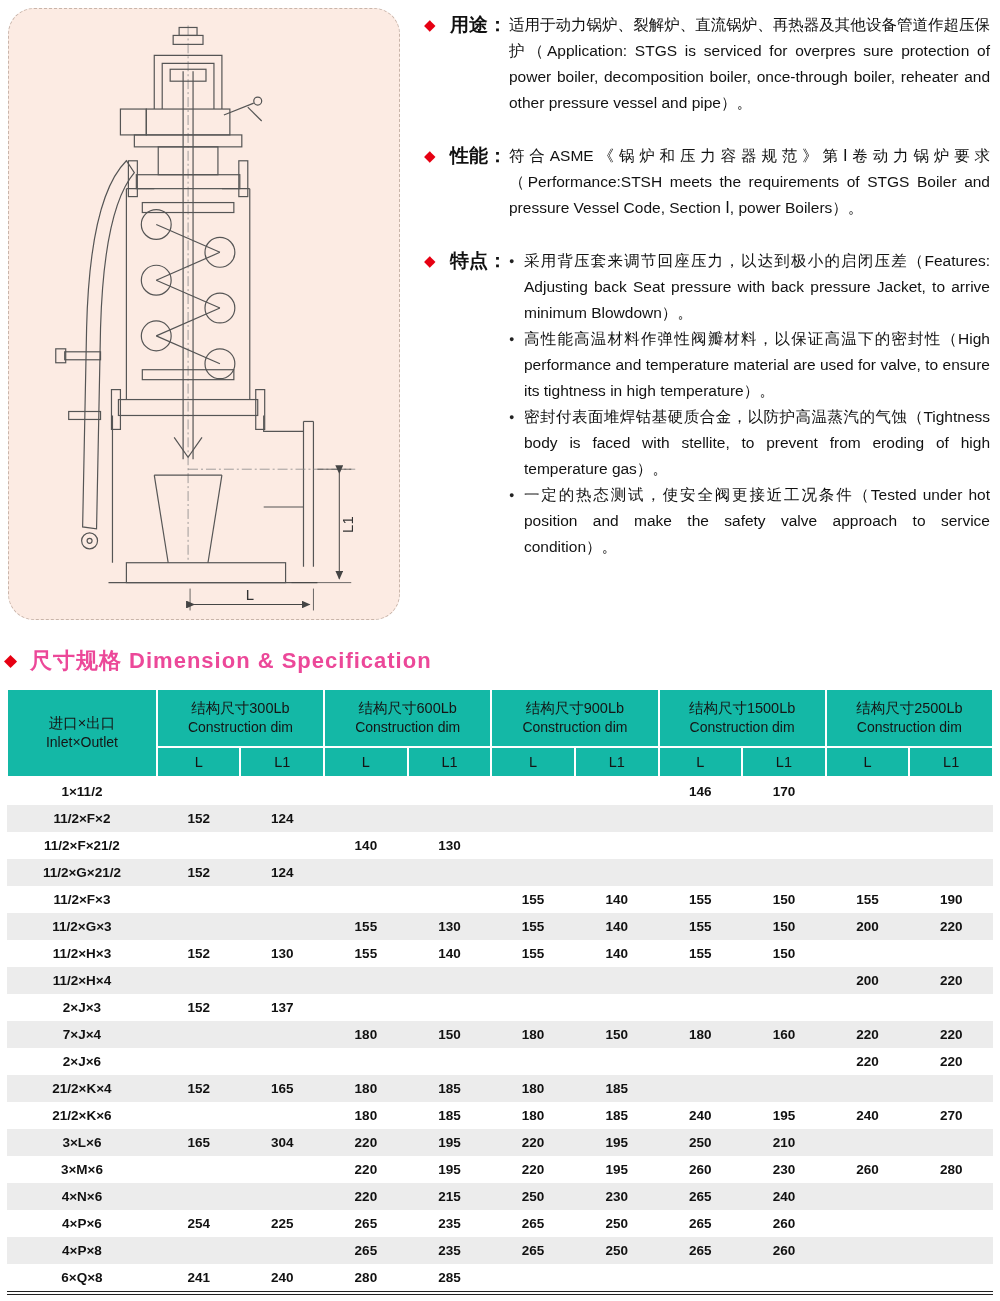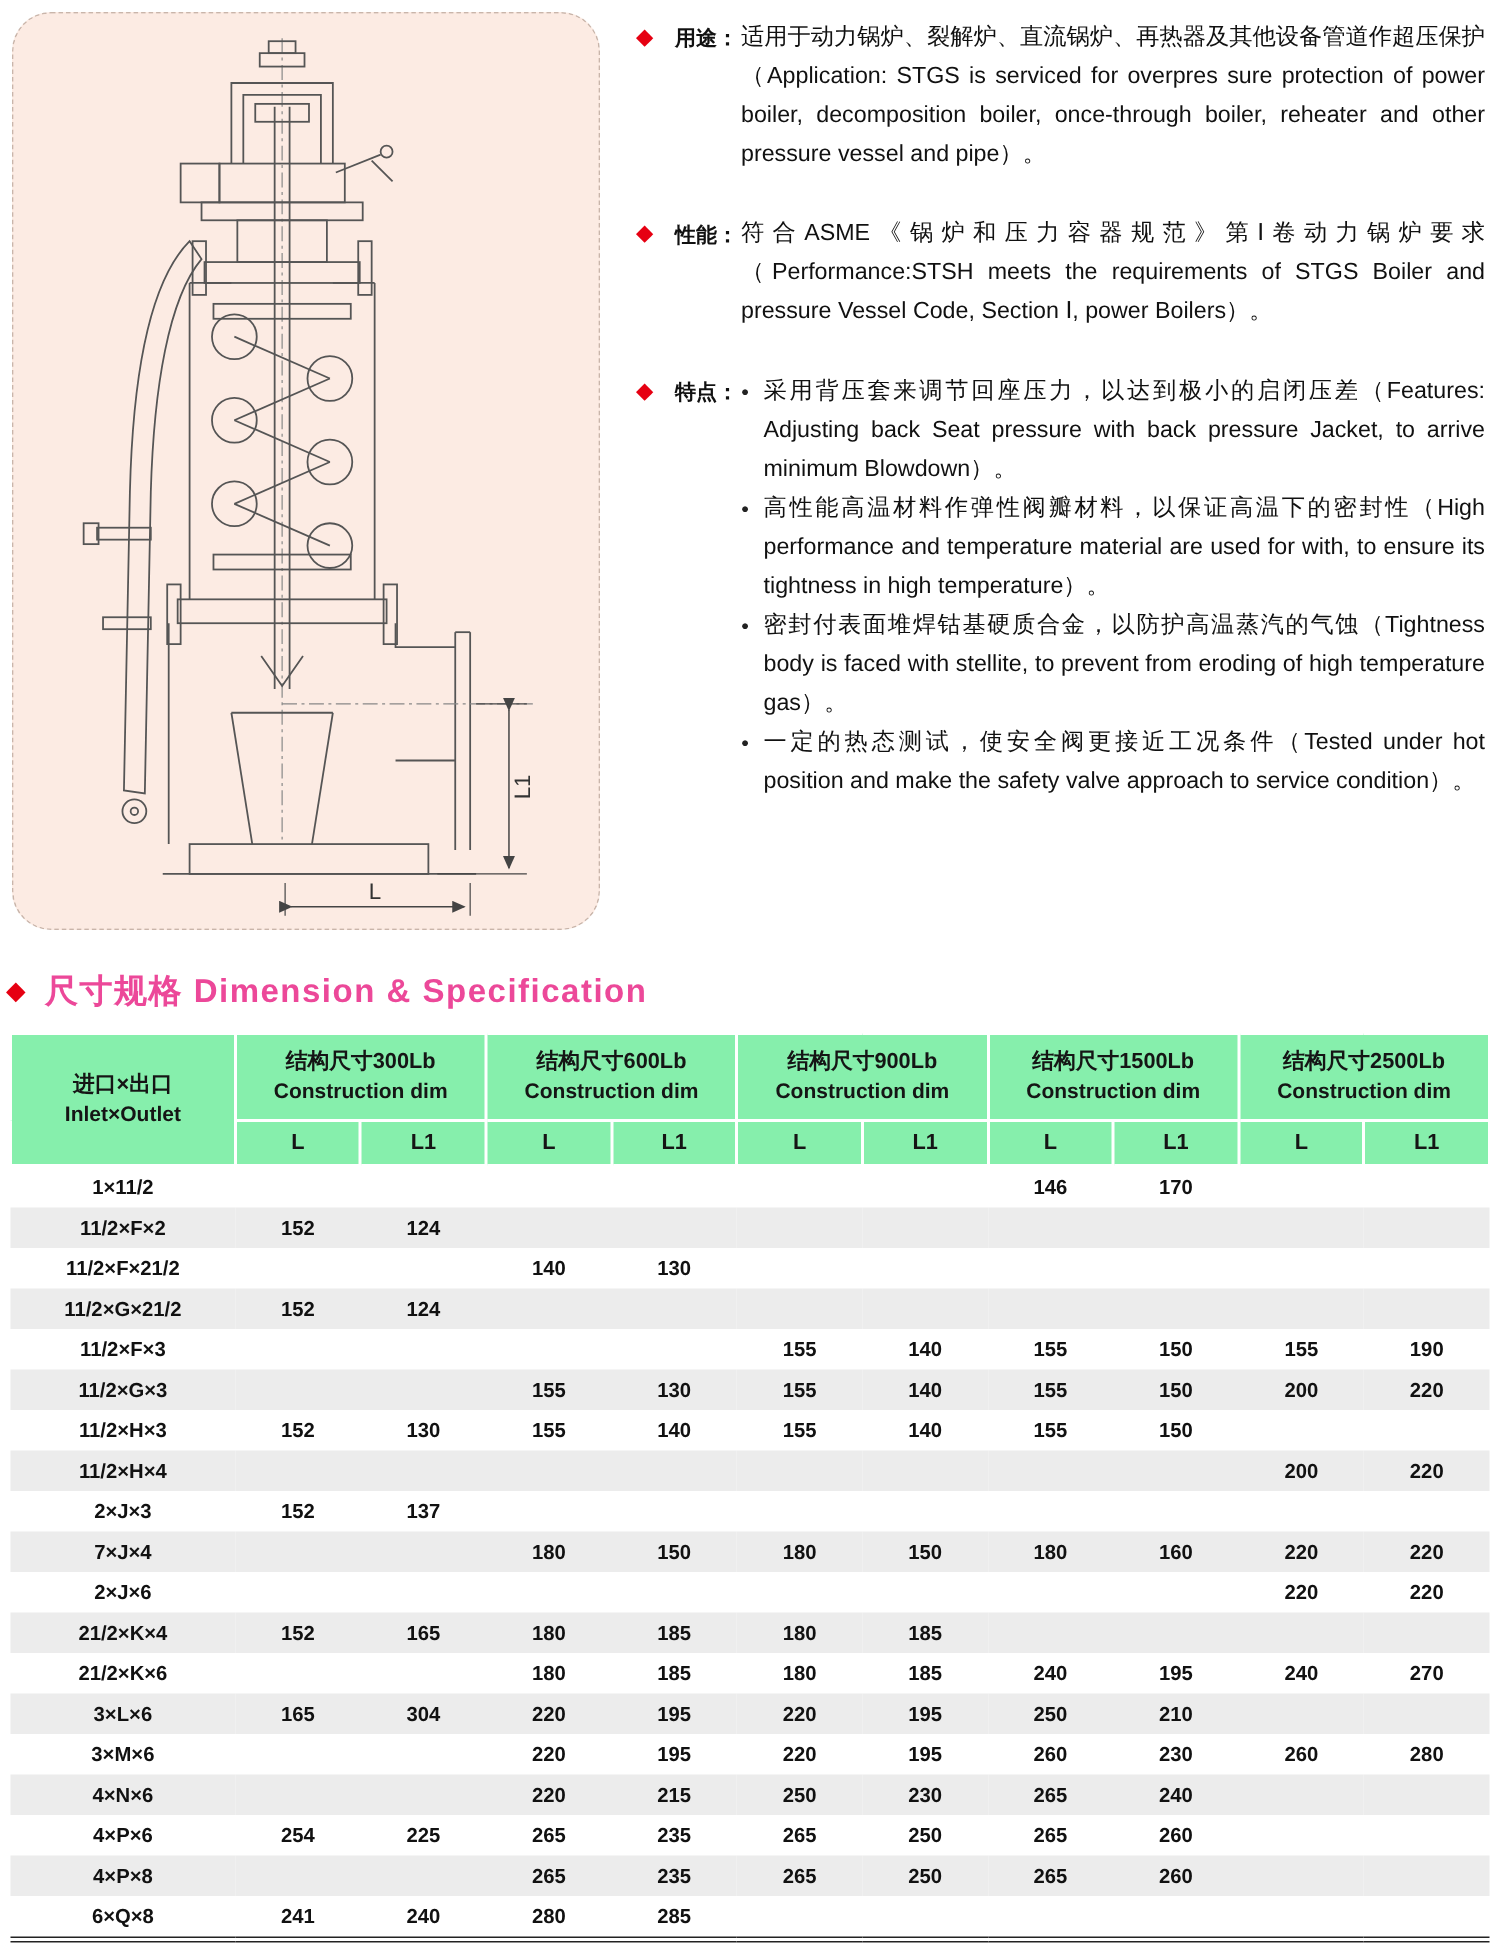--- a/index.html
+++ b/index.html
@@ -7,35 +7,35 @@
   .page{width:1000px;height:1301px;position:relative;}
 
   
   .top{display:flex;padding:8px 6px 0 8px;}
   .drawing-box{flex:0 0 392px;height:612px;background:#fcebe3;border:1px dashed #c9b5aa;border-radius:26px;box-sizing:border-box;overflow:hidden;}
   .drawing-box svg{display:block;width:100%;height:100%;}
   .text-col{flex:1;padding:4px 4px 0 24px;}
 
   .sec{display:flex;margin-bottom:27px;}
   .diamond{color:#e60012;font-size:15px;line-height:26px;width:26px;flex:0 0 26px;}
-  .sec-label{font-weight:bold;font-size:14px;line-height:26px;white-space:nowrap;flex:0 0 auto;padding-right:2px;}
+  .sec-label{font-weight:bold;font-size:19px;line-height:26px;white-space:nowrap;flex:0 0 auto;padding-right:2px;}
   .sec-content{flex:1;font-size:15.5px;line-height:26px;text-align:justify;}
   .feat-item{display:flex;}
   .feat-bullet{flex:0 0 15px;font-size:9px;line-height:26px;color:#222;}
   .feat-text{flex:1;font-size:15.5px;line-height:26px;text-align:justify;}
 
   
   .dim-title{display:flex;align-items:center;margin:26px 2px 12px 4px;}
   .dim-title .diamond{font-size:17px;width:26px;}
   .dim-title-text{font-weight:bold;font-size:22px;letter-spacing:1px;color:#ec4899;}
 
   
   table{border-collapse:collapse;width:calc(100% - 12px);margin:0 6px;table-layout:fixed;border-bottom:4px double #222;}
   col.c1{width:15.2%;}
-  thead th{background:#86efac;border:2px solid #fff;font-weight:bold;color:#151515;padding:0;}
+  thead th{background:#14b8a6;border:2px solid #fff;font-weight:normal;color:#151515;padding:0;}
   .group-row th{height:56px;font-size:14.5px;line-height:1.3;}
   .sub-row th{height:28px;font-size:14.5px;}
   .th-zh{display:block;}
   .th-en{display:block;font-size:14px;}
   tbody td{text-align:center;height:27px;font-size:13.5px;font-weight:bold;color:#111;padding:0;}
   tbody tr.stripe{background:#ececec;}
   tbody td.size-cell{font-size:13.5px;}
 </style>
 </head>
 <body>
@@ -162,21 +162,21 @@
       <div class="sec">
         <span class="diamond">◆</span>
         <span class="sec-label">特点：</span>
         <div class="sec-content">
           <div class="feat-item">
             <span class="feat-bullet">●</span>
             <div class="feat-text">采用背压套来调节回座压力，以达到极小的启闭压差（Features: Adjusting back Seat pressure with back pressure Jacket, to arrive minimum Blowdown）。</div>
           </div>
           <div class="feat-item">
             <span class="feat-bullet">●</span>
-            <div class="feat-text">高性能高温材料作弹性阀瓣材料，以保证高温下的密封性（High performance and temperature material are used for with, to ensure its tightness in high temperature）。</div>
+            <div class="feat-text">高性能高温材料作弹性阀瓣材料，以保证高温下的密封性（High performance and temperature material are used for valve, to ensure its tightness in high temperature）。</div>
           </div>
           <div class="feat-item">
             <span class="feat-bullet">●</span>
             <div class="feat-text">密封付表面堆焊钴基硬质合金，以防护高温蒸汽的气蚀（Tightness body is faced with stellite, to prevent from eroding of high temperature gas）。</div>
           </div>
           <div class="feat-item">
             <span class="feat-bullet">●</span>
             <div class="feat-text">一定的热态测试，使安全阀更接近工况条件（Tested under hot position and make the safety valve approach to service condition）。</div>
           </div>
         </div>

